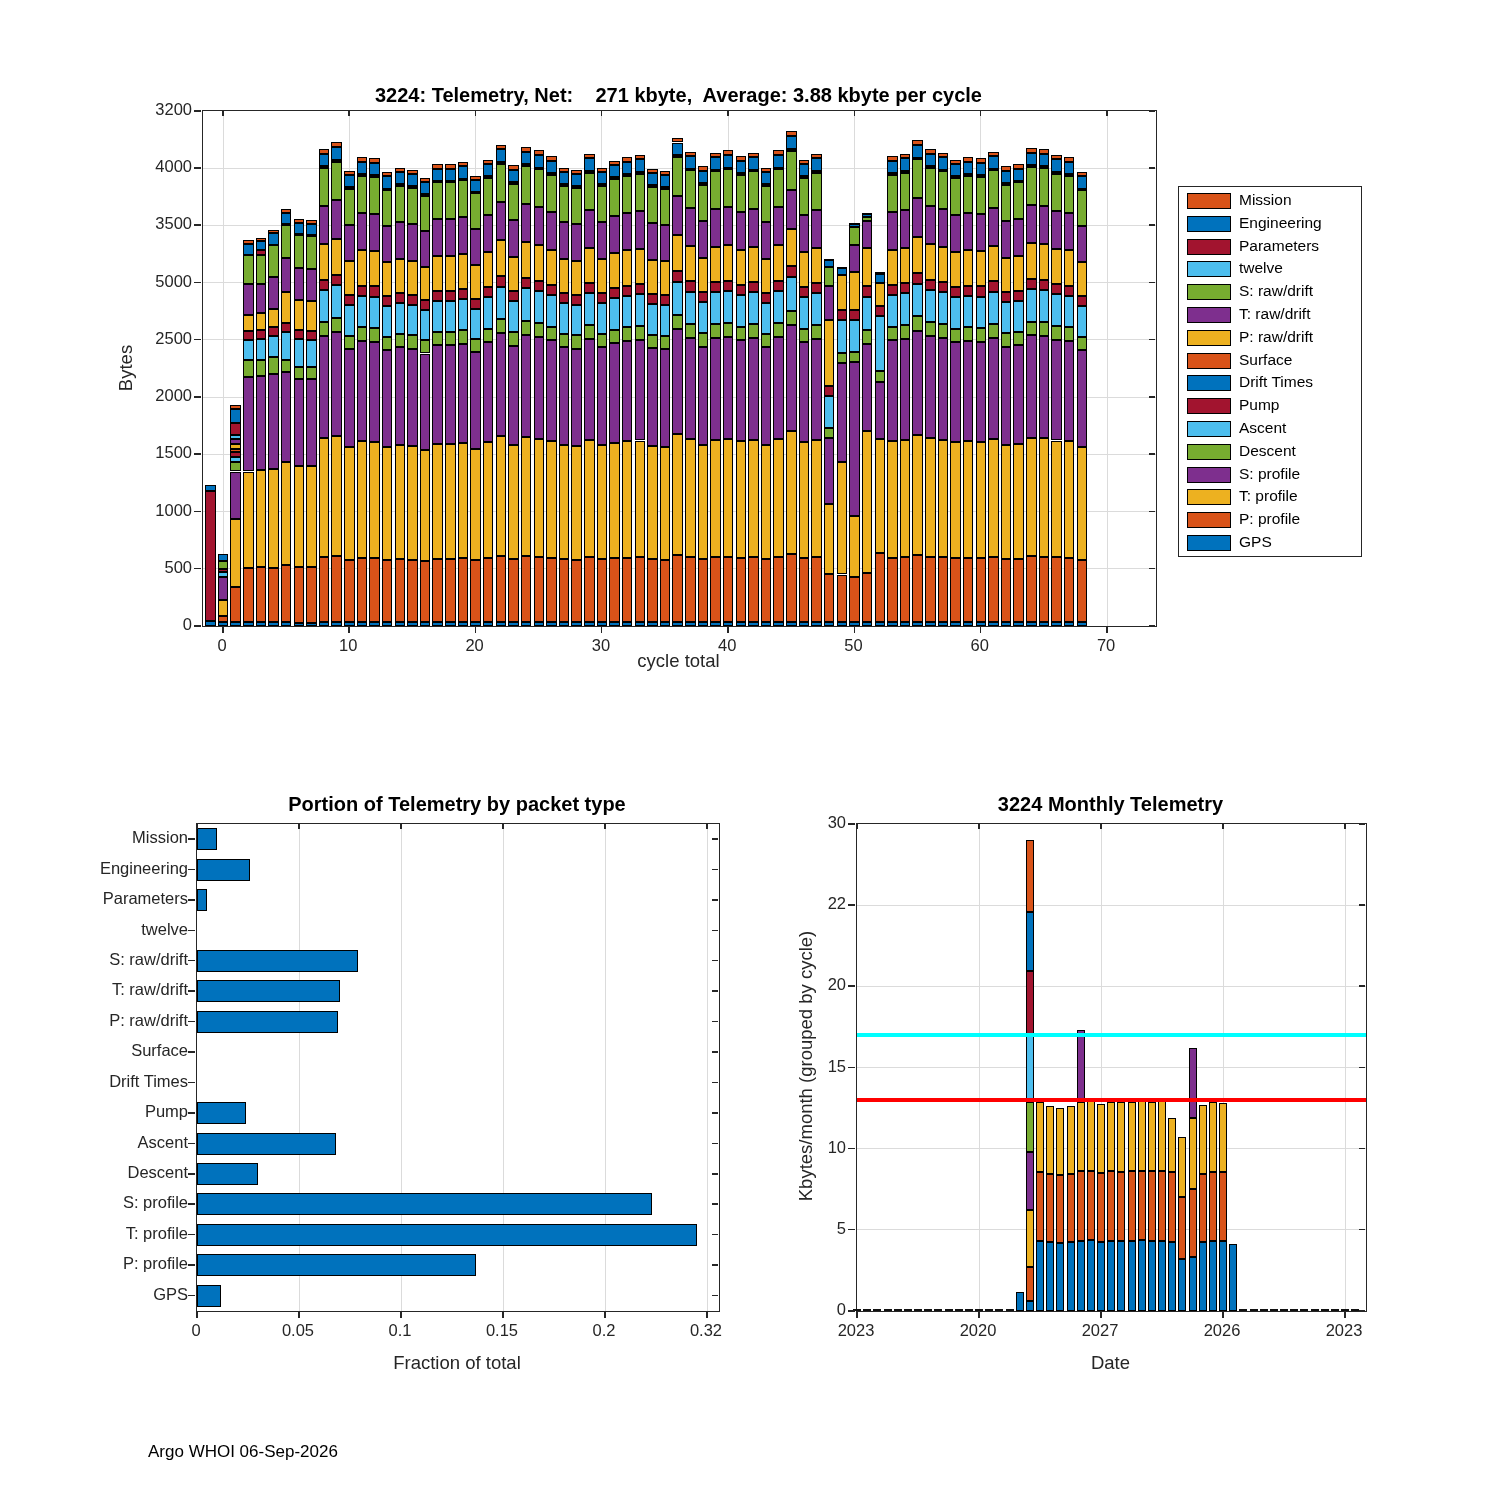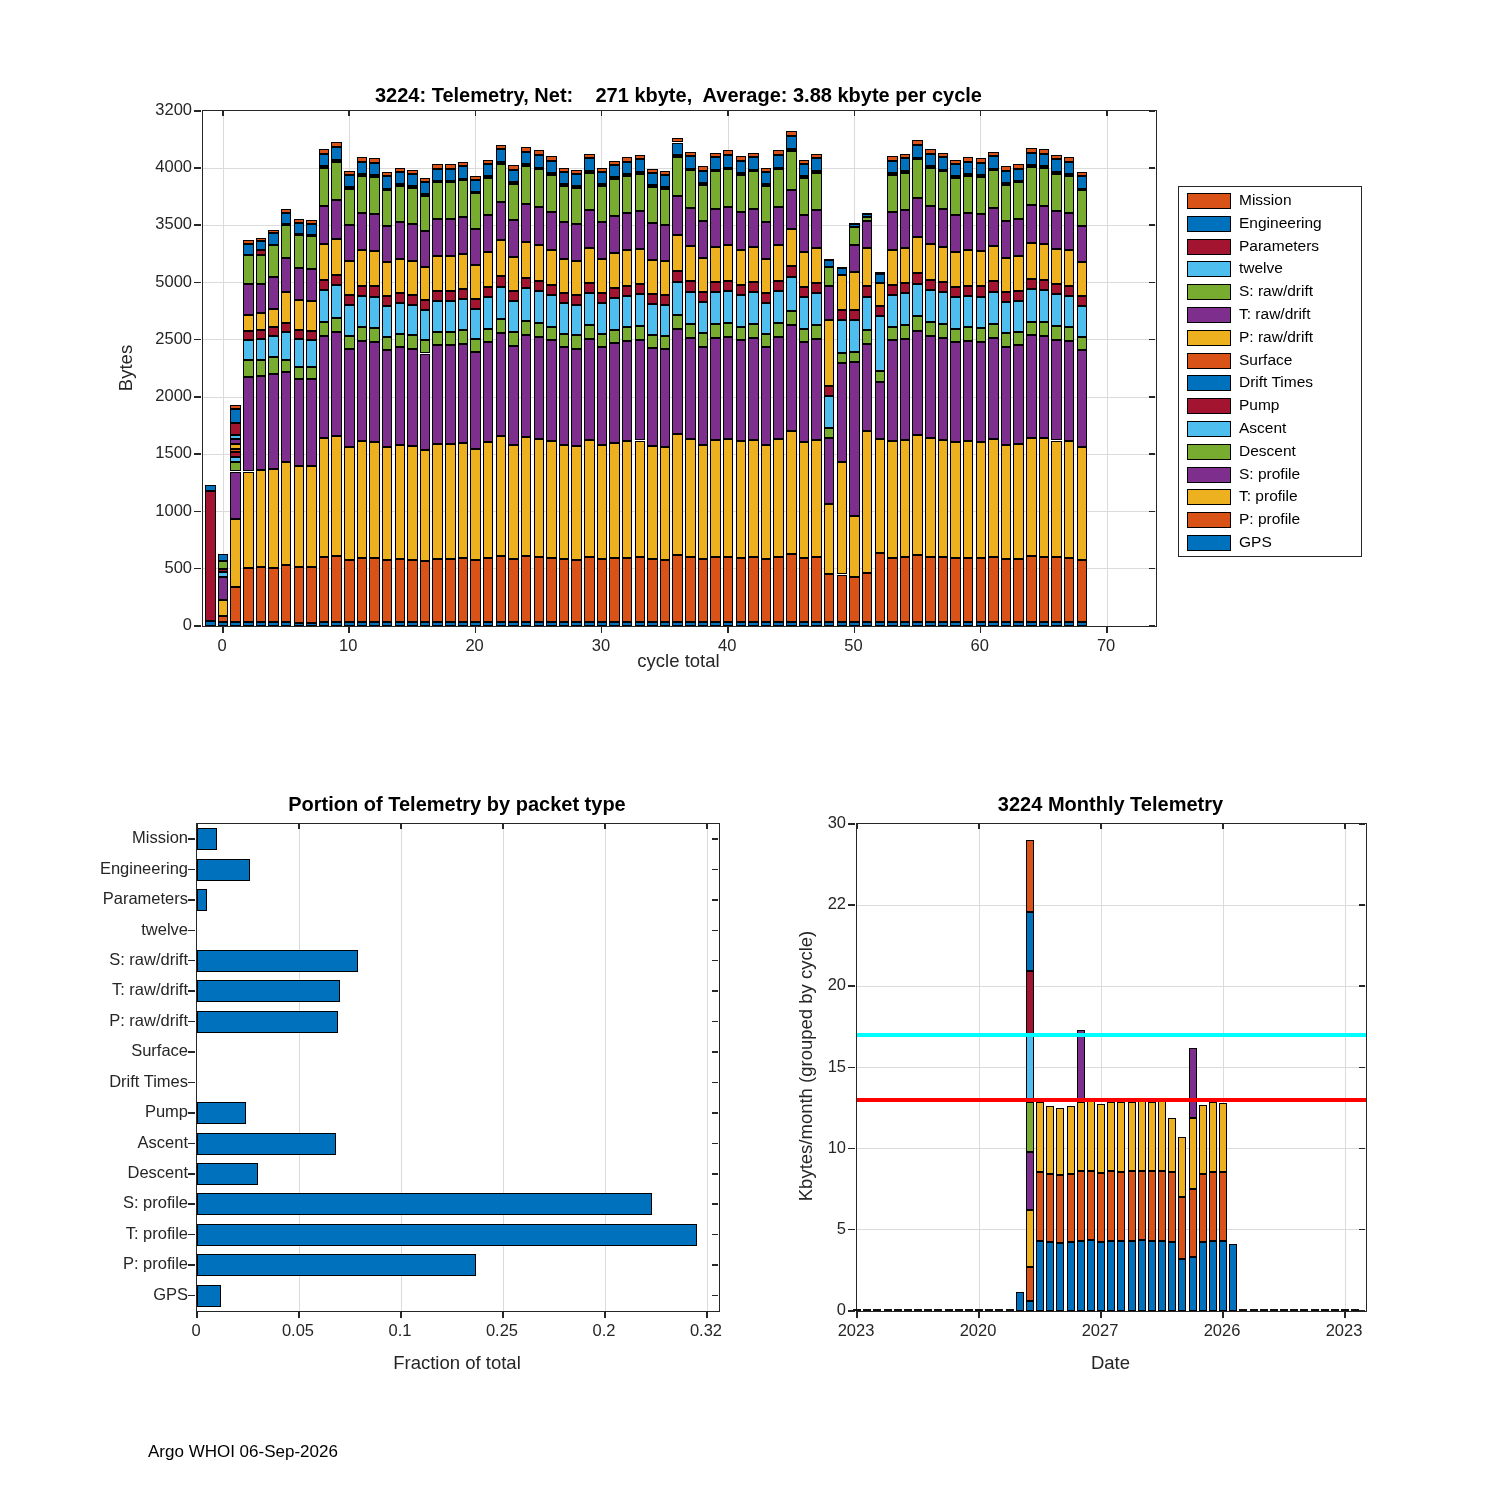--- a/index.html
+++ b/index.html
@@ -1254,21 +1254,21 @@
 <div class="tick" style="left: 712px; top: 1203.47px; width: 6px; height: 1.5px;"></div>
 <div class="tick" style="left: 188px; top: 1233.91px; width: 7px; height: 1.5px;"></div>
 <div class="tick" style="left: 712px; top: 1233.91px; width: 6px; height: 1.5px;"></div>
 <div class="tick" style="left: 188px; top: 1264.34px; width: 7px; height: 1.5px;"></div>
 <div class="tick" style="left: 712px; top: 1264.34px; width: 6px; height: 1.5px;"></div>
 <div class="tick" style="left: 188px; top: 1294.78px; width: 7px; height: 1.5px;"></div>
 <div class="tick" style="left: 712px; top: 1294.78px; width: 6px; height: 1.5px;"></div>
 <div class="tick-label x" style="left: 161px; top: 1321px; width: 70px;">0</div>
 <div class="tick-label x" style="left: 263px; top: 1321px; width: 70px;">0.05</div>
 <div class="tick-label x" style="left: 365px; top: 1321px; width: 70px;">0.1</div>
-<div class="tick-label x" style="left: 467px; top: 1321px; width: 70px;">0.25</div>
+<div class="tick-label x" style="left: 467px; top: 1321px; width: 70px;">0.15</div>
 <div class="tick-label x" style="left: 569px; top: 1321px; width: 70px;">0.2</div>
 <div class="tick-label x" style="left: 671px; top: 1321px; width: 70px;">0.32</div>
 <div class="tick" style="left: 856px; top: 1311px; width: 1.5px; height: 7px;"></div>
 <div class="tick" style="left: 856px; top: 823px; width: 1.5px; height: 6px;"></div>
 <div class="tick" style="left: 978px; top: 1311px; width: 1.5px; height: 7px;"></div>
 <div class="tick" style="left: 978px; top: 823px; width: 1.5px; height: 6px;"></div>
 <div class="tick" style="left: 1100px; top: 1311px; width: 1.5px; height: 7px;"></div>
 <div class="tick" style="left: 1100px; top: 823px; width: 1.5px; height: 6px;"></div>
 <div class="tick" style="left: 1222px; top: 1311px; width: 1.5px; height: 7px;"></div>
 <div class="tick" style="left: 1222px; top: 823px; width: 1.5px; height: 6px;"></div>

